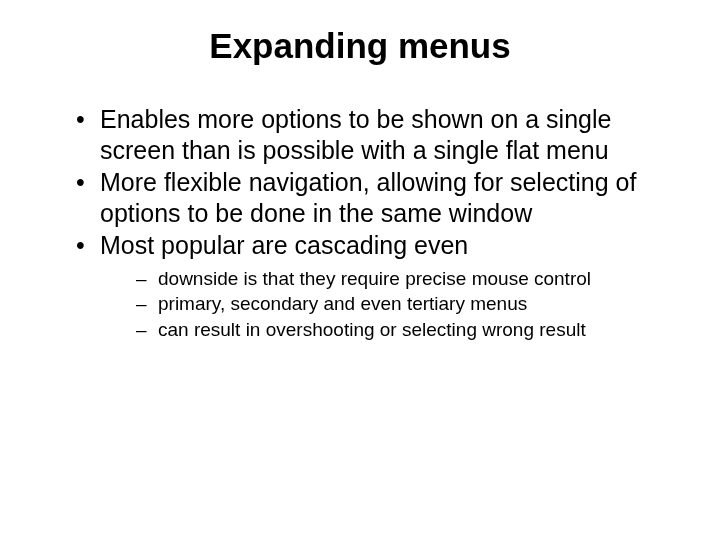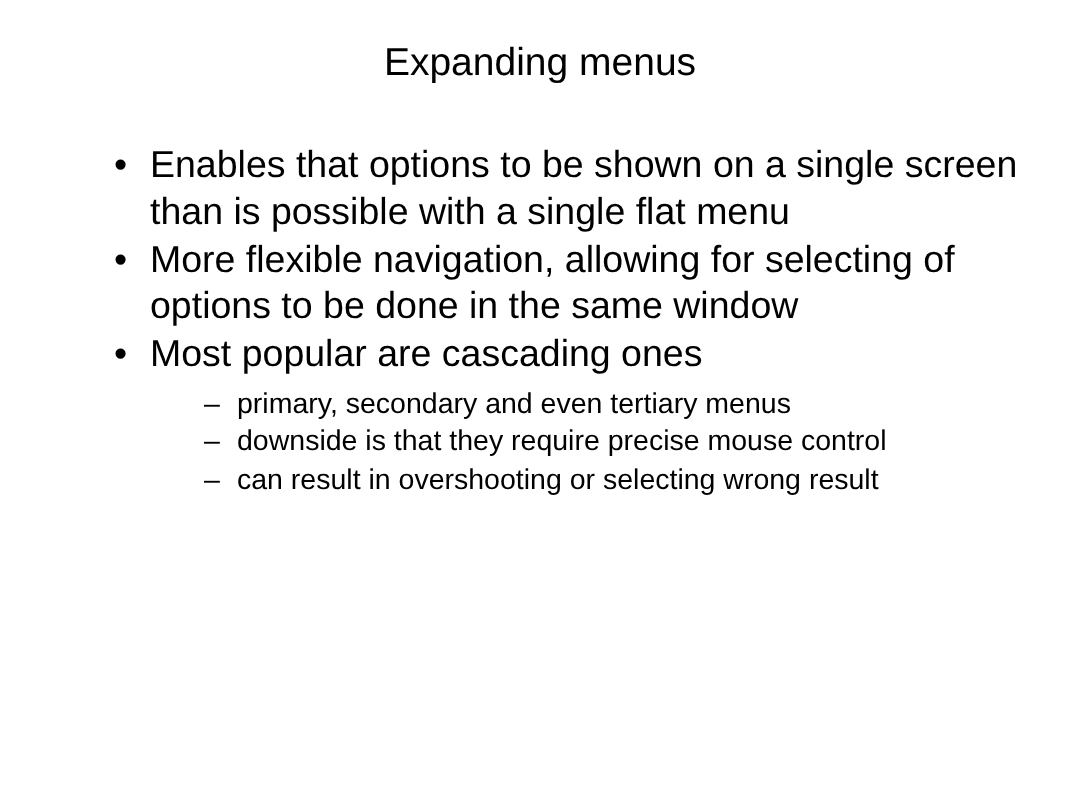--- a/index.html
+++ b/index.html
@@ -7,22 +7,22 @@
       width: 720px;
       height: 540px;
       background: #ffffff;
       font-family: "Comic Sans MS", "Comic Sans", cursive, sans-serif;
       color: #000000;
       padding: 20px 40px 40px 40px;
       overflow: hidden;
     }
     .slide-title {
       text-align: center;
-      font-size: 26px;
-      font-weight: normal;
+      font-size: 35px;
+      font-weight: bold;
       margin-bottom: 38px;
       margin-top: 6px;
     }
     .bullet-list {
       list-style: none;
       padding-left: 36px;
     }
     .bullet-item {
       position: relative;
       font-size: 25px;
@@ -55,23 +55,23 @@
       left: 0;
       top: 0;
     }
   </style>
 </head>
 <body>
 
 <h1 class="slide-title">Expanding menus</h1>
 
 <ul class="bullet-list">
-  <li class="bullet-item">Enables that options to be shown on a single screen than is possible with a single flat menu</li>
+  <li class="bullet-item">Enables more options to be shown on a single screen than is possible with a single flat menu</li>
   <li class="bullet-item">More flexible navigation, allowing for selecting of options to be done in the same window</li>
   <li class="bullet-item">
-    <span>Most popular are cascading ones</span>
+    <span>Most popular are cascading even</span>
     <ul class="sub-list">
+      <li class="sub-item">downside is that they require precise mouse control</li>
       <li class="sub-item">primary, secondary and even tertiary menus</li>
-      <li class="sub-item">downside is that they require precise mouse control</li>
       <li class="sub-item">can result in overshooting or selecting wrong result</li>
     </ul>
   </li>
 </ul>
 
 </body></html>

